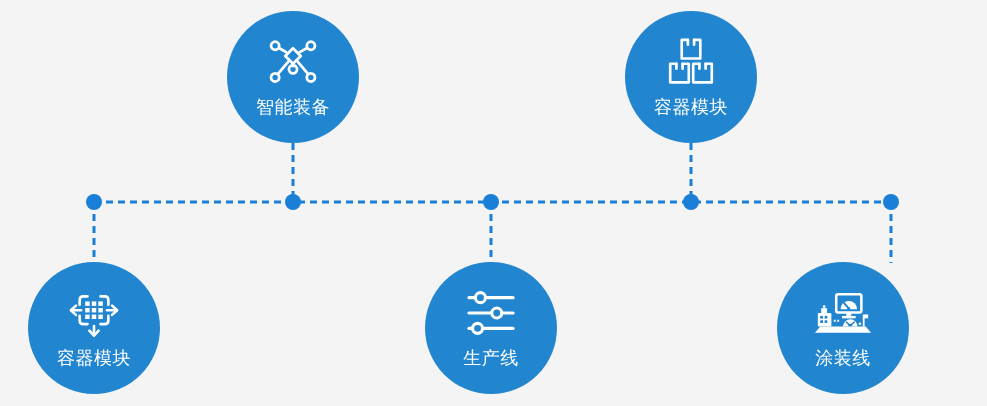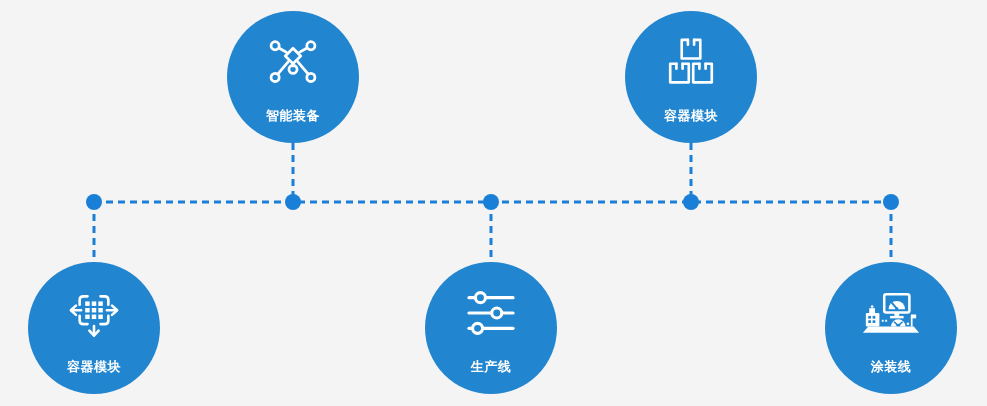--- a/index.html
+++ b/index.html
@@ -25,28 +25,28 @@
   .junction{fill:var(--connector);}
 
   .node{
     position:absolute;z-index:2;width:132px;height:132px;border-radius:50%;
     background:var(--node-fill);
     display:flex;flex-direction:column;align-items:center;
     padding-top:25px;cursor:pointer;
   }
   .node .icon{height:52px;display:flex;align-items:center;justify-content:center;}
   .node .label{
-    margin-top:19px;color:var(--label);font-size:13px;font-weight:bold;
+    margin-top:7px;color:var(--label);font-size:18px;font-weight:normal;
     letter-spacing:0.5px;white-space:nowrap;text-align:center;
   }
   .n1{left:227px;top:11px;}
   .n2{left:625px;top:11px;}
   .n3{left:28px;top:262px;}
   .n4{left:425px;top:262px;align-items:center;}
-  .n5{left:825px;top:262px;}
+  .n5{left:777px;top:262px;}
 
   .icon svg{display:block;}
   .stk{stroke:#fff;fill:none;stroke-linecap:round;stroke-linejoin:round;}
   .fil{fill:#fff;stroke:none;}
   .blu{fill:var(--node-fill);stroke:none;}
 </style>
 </head>
 <body>
 
 <div class="stage">

